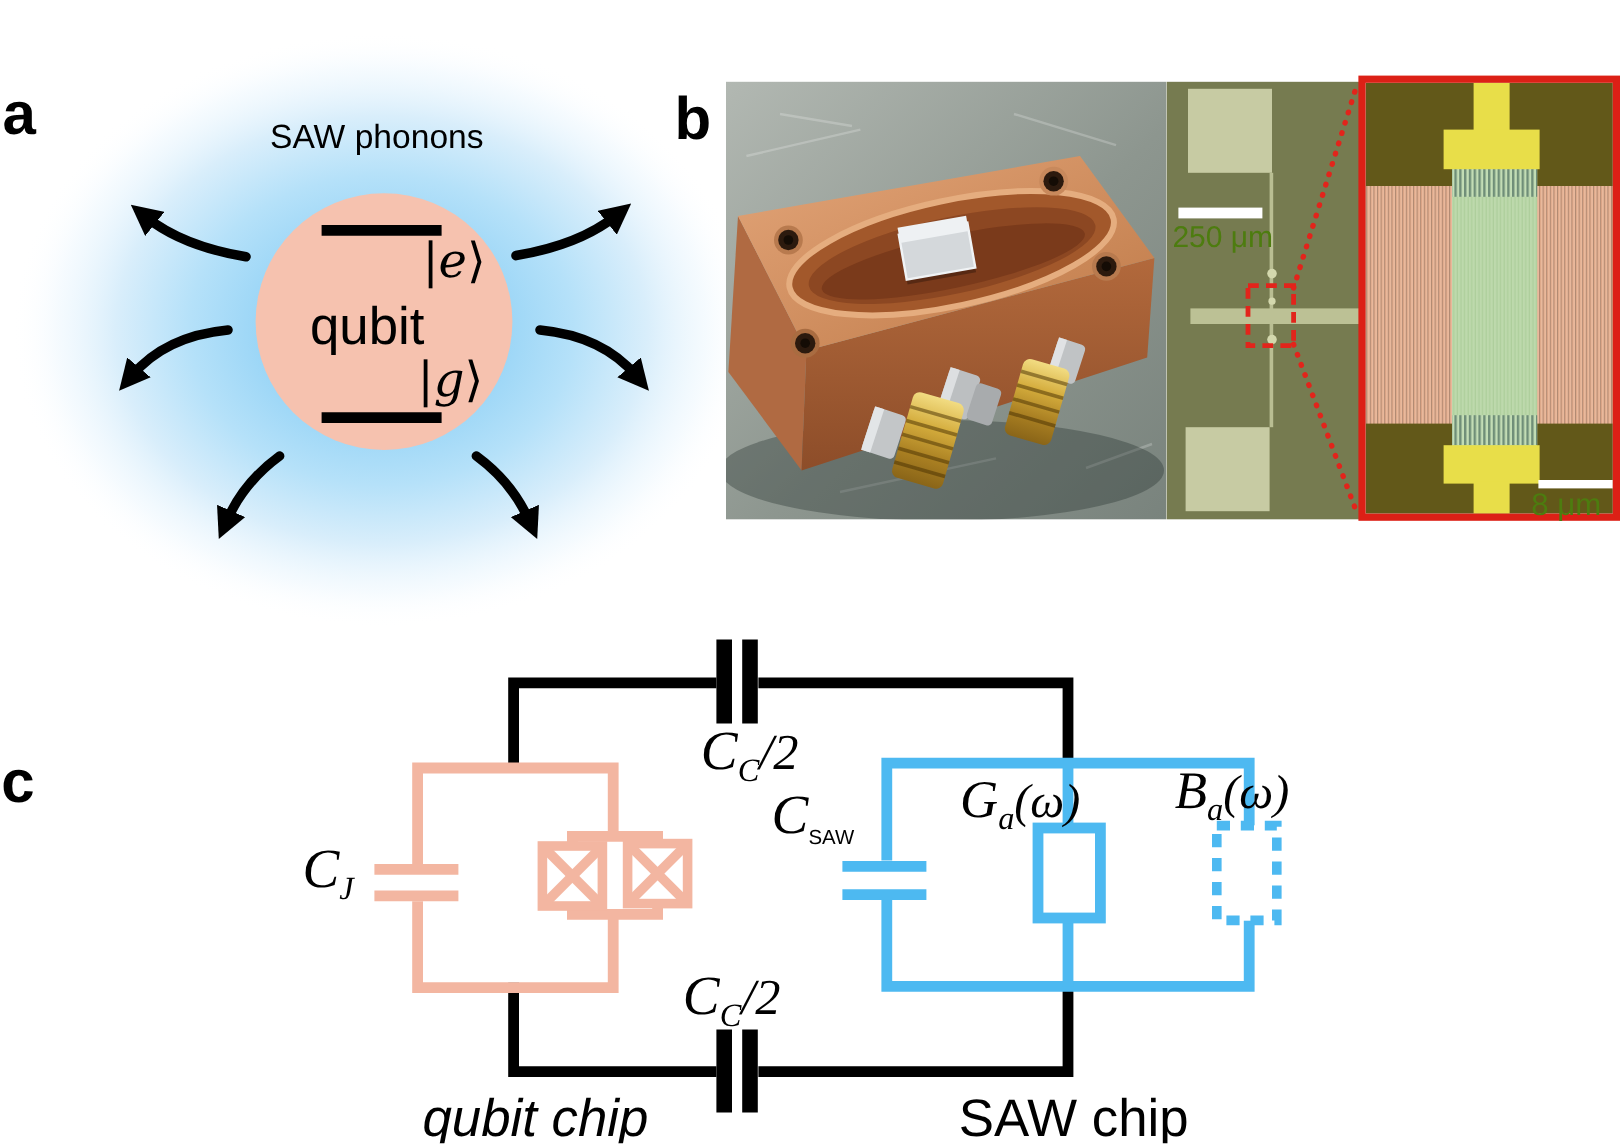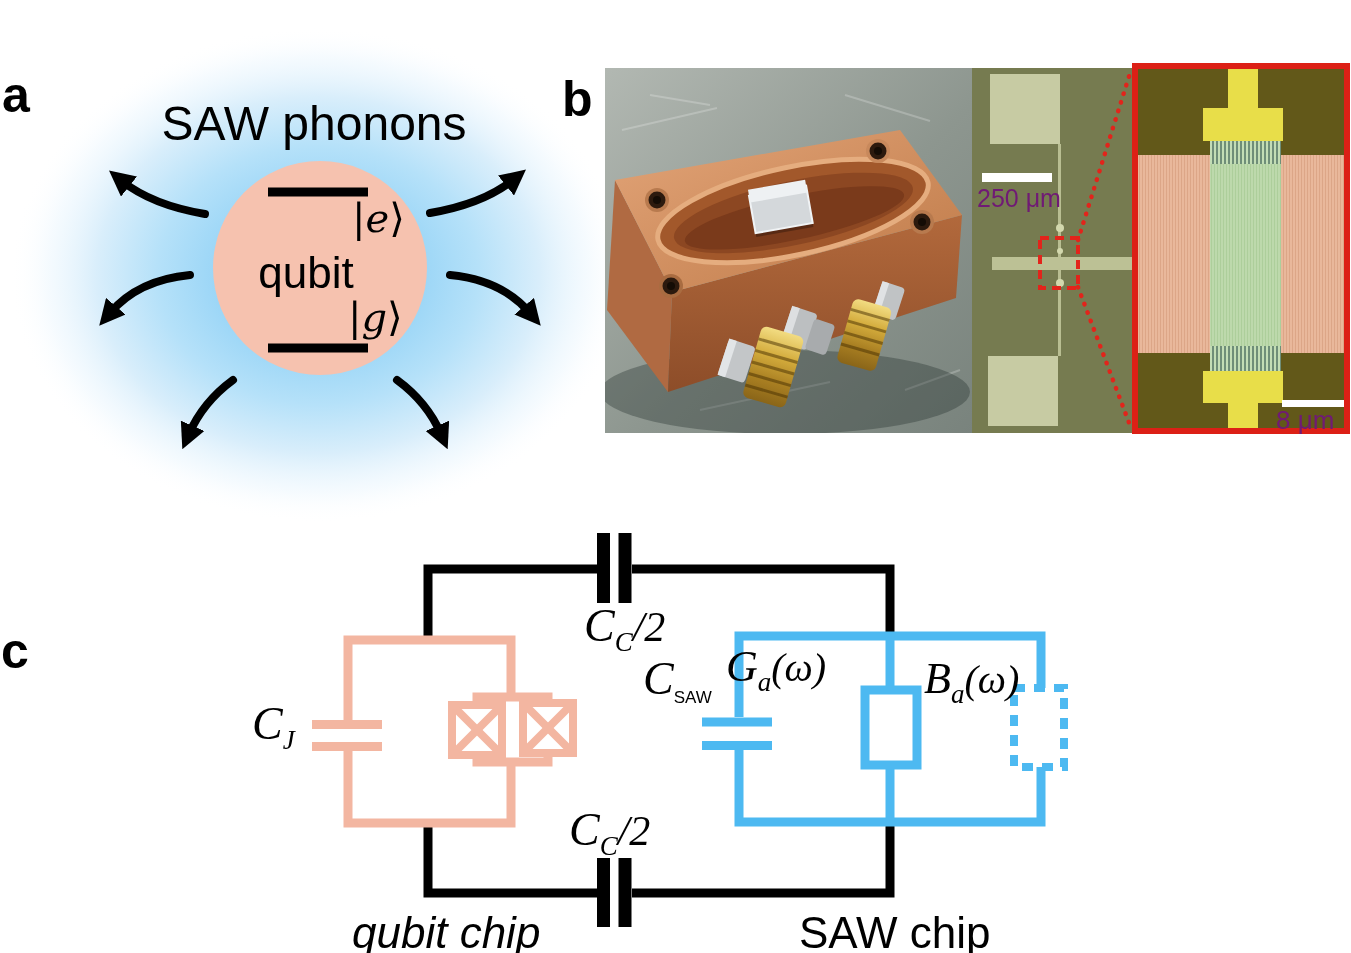--- a/index.html
+++ b/index.html
@@ -2,31 +2,31 @@
 <html><head>
 <meta charset="utf-8">
 <style>
   html,body{margin:0;padding:0;background:#ffffff;}
   .fig{position:relative;width:1351px;height:953px;background:#ffffff;overflow:hidden;
        font-family:"Liberation Sans",sans-serif;color:#000;}
   .fig svg{position:absolute;left:0;top:0;}
   .t{position:absolute;line-height:1;white-space:nowrap;}
   .panel-label{font-weight:bold;font-size:50px;font-family:"Liberation Sans",sans-serif;}
   .sans38{font-size:44px;}
-  .sans40{font-size:48px;}
+  .sans40{font-size:28px;}
   .center{text-align:center;}
   .math{font-family:"Liberation Serif","DejaVu Serif",serif;font-style:italic;font-size:46px;}
   .math .sub{font-size:27px;vertical-align:-10px;letter-spacing:0;}
   .math .subsans{font-family:"Liberation Sans",sans-serif;font-style:normal;font-size:17px;vertical-align:-9px;}
   .math .suf{font-size:42px;}
   .ket{font-family:"DejaVu Serif","DejaVu Sans",serif;font-size:40px;}
   .ket .bar{font-style:normal;}
   .ket .lt{font-style:italic;}
   .ket .ang{font-style:normal;font-family:"DejaVu Sans","DejaVu Serif",serif;}
-  .scaletext{color:#701a75;font-size:25px;font-weight:normal;}
+  .scaletext{color:#4d7c0f;font-size:25px;font-weight:normal;}
 </style>
 </head>
 <body>
 
 <div class="fig">
 
   <svg width="1351" height="953" viewBox="0 0 1351 953">
     <defs>
       <radialGradient id="gGlow" cx="0.5" cy="0.5" r="0.5">
         <stop offset="0%" stop-color="#8ccff4"></stop>
@@ -273,19 +273,19 @@
   <div class="t ket" style="left:352px;top:198px;"><span class="bar">|</span><span class="lt">e</span><span class="ang">⟩</span></div>
   <div class="t ket" style="left:348px;top:297px;"><span class="bar">|</span><span class="lt">g</span><span class="ang">⟩</span></div>
 
   <div class="t scaletext" style="left:977px;top:186px;">250 μm</div>
   <div class="t scaletext" style="left:1276px;top:407px;font-size:26px;">8 μm</div>
 
   <div class="t math" style="left:584px;top:603px;"><span>C</span><span class="sub">C</span><span class="suf">/2</span></div>
   <div class="t math" style="left:569px;top:807px;"><span>C</span><span class="sub">C</span><span class="suf">/2</span></div>
   <div class="t math" style="left:252px;top:701px;text-align:right;"><span>C</span><span class="sub">J</span></div>
   <div class="t math" style="left:643px;top:656px;"><span>C</span><span class="subsans">SAW</span></div>
-  <div class="t math" style="left:726px;top:645px;font-size:44px;"><span>G</span><span class="sub">a</span><span class="suf" style="font-size:40px;">(ω)</span></div>
-  <div class="t math" style="left:924px;top:637px;font-size:44px;margin-top:20px;"><span>B</span><span class="sub">a</span><span class="suf" style="font-size:40px;">(ω)</span></div>
+  <div class="t math" style="left:800px;top:645px;font-size:44px;"><span>G</span><span class="sub">a</span><span class="suf" style="font-size:40px;">(ω)</span></div>
+  <div class="t math" style="left:979px;top:637px;font-size:44px;"><span>B</span><span class="sub">a</span><span class="suf" style="font-size:40px;">(ω)</span></div>
 
   <div class="t sans38 center" style="left:352px;top:911px;width:180px;font-style:italic;">qubit chip</div>
   <div class="t sans38 center" style="left:799px;top:911px;width:180px;">SAW chip</div>
 
 </div>
 
 </body></html>

